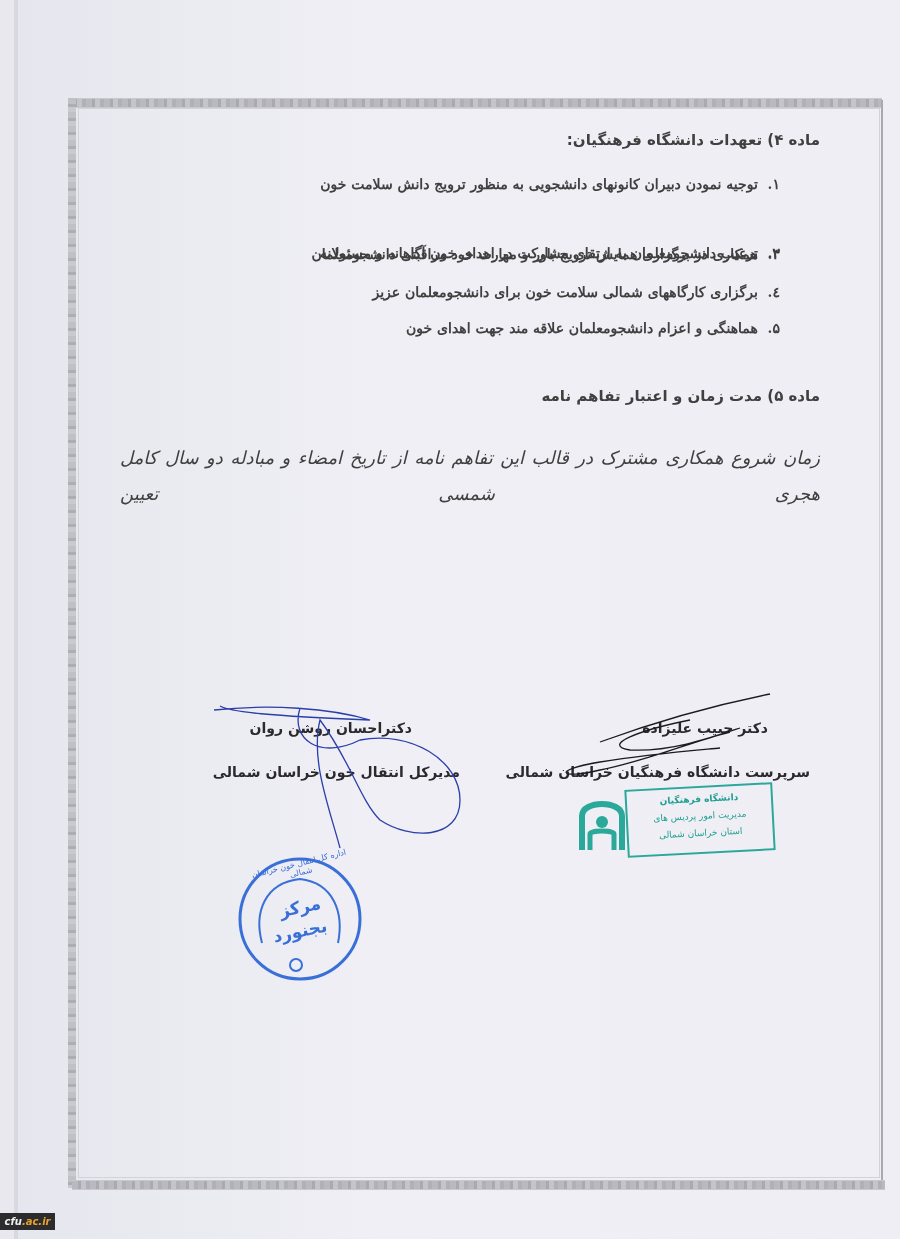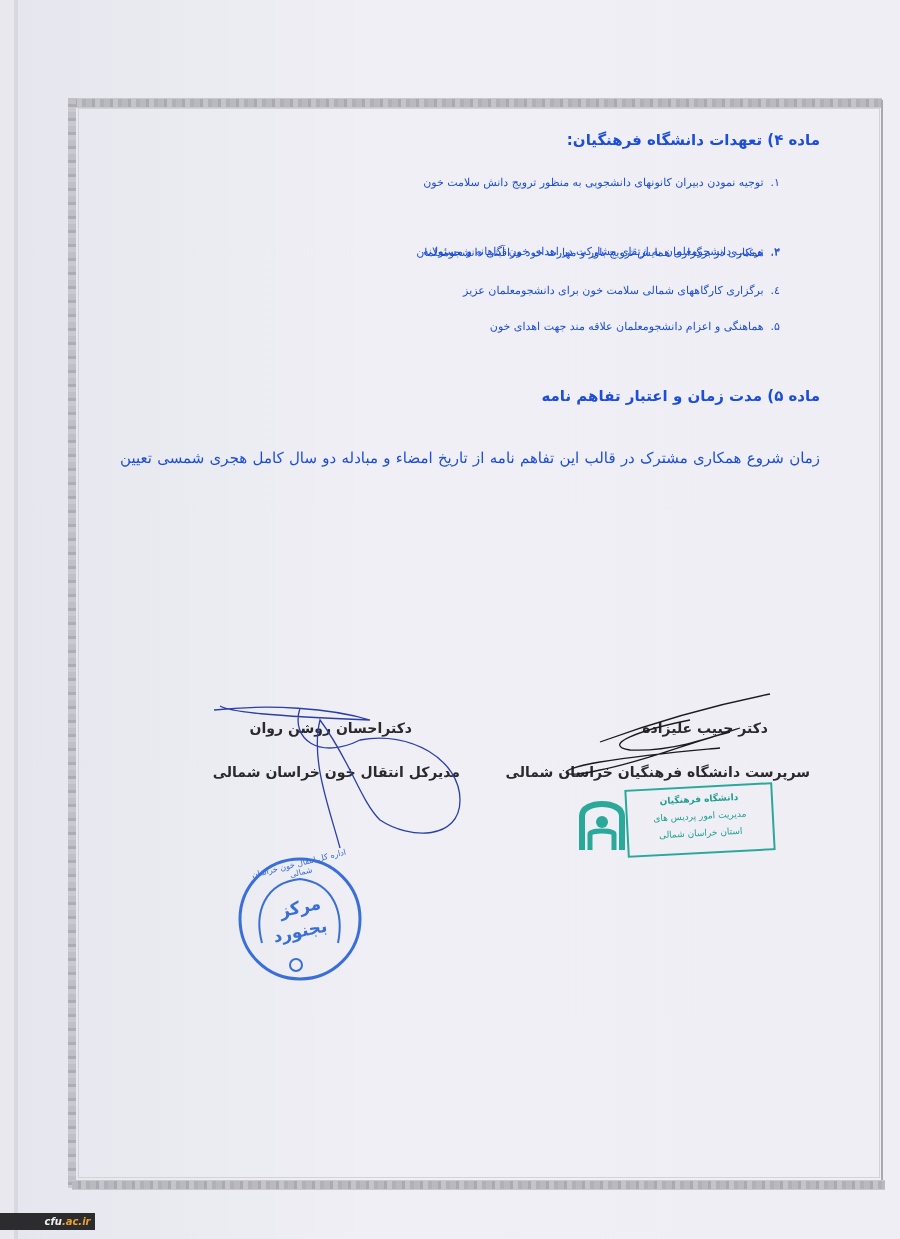--- a/index.html
+++ b/index.html
@@ -29,41 +29,41 @@
     background:repeating-linear-gradient(180deg,#c0c0c6 0 6px,#adadb3 6px 9px,#c9c9cf 9px 14px);
   }
   .frame-right {
     position:absolute; left:881px; top:100px; width:2px; height:1085px;
     background:#a8a8b0;
   }
   .frame-inner-line {
     position:absolute; left:78px; top:108px; width:802px; height:1070px;
     border:1px solid #d2d2d8; box-sizing:border-box;
   }
-  .rtl { direction:rtl; text-align:right; position:absolute; color:#1d4ed8; }
+  .rtl { direction:rtl; text-align:right; position:absolute; color:#404040; }
   .heading { font-family:"DejaVu Sans", sans-serif; font-weight:bold; font-size:15px; }
-  .item { font-size:11px; }
-  .para { font-size:15px; line-height:36px; }
+  .item { font-size:14px;font-weight:bold; }
+  .para { font-size:18px; line-height:36px;font-style:italic; }
   .sig-name, .sig-title { font-family:"DejaVu Sans", sans-serif; font-weight:bold; font-size:14px; position:absolute; direction:rtl; color:#2a2a2e; }
   .stamp-green {
     position:absolute; left:576px; top:778px; width:204px; height:86px;
   }
   .stamp-green-box {
     position:absolute; left:50px; top:8px; width:148px; height:68px;
     border:2.5px solid #2aa89a; transform:rotate(-3deg);
     direction:rtl; text-align:center; color:#1f9e90;
     font-family:"DejaVu Sans", sans-serif; font-size:9px; line-height:17px; padding-top:3px; box-sizing:border-box;
   }
   .stamp-blue {
     position:absolute; left:234px; top:853px; width:132px; height:132px;
   }
   .watermark {
     position:absolute; left:0; top:1213px; width:55px; height:17px;
     background:#2c2c2e; color:#f0f0f0; font-family:"DejaVu Sans", sans-serif;
-    font-size:10px; font-weight:bold; font-style:italic; line-height:17px; text-align:center;padding-left:40px;
+    font-size:10px; font-weight:bold; font-style:italic; line-height:17px; text-align:center;
   }
   .watermark .accent { color:#e8a030; }
   svg { position:absolute; overflow:visible; }
 </style>
 </head>
 <body>
 
 <div class="page"></div>
 <div class="paper-edge"></div>
 

